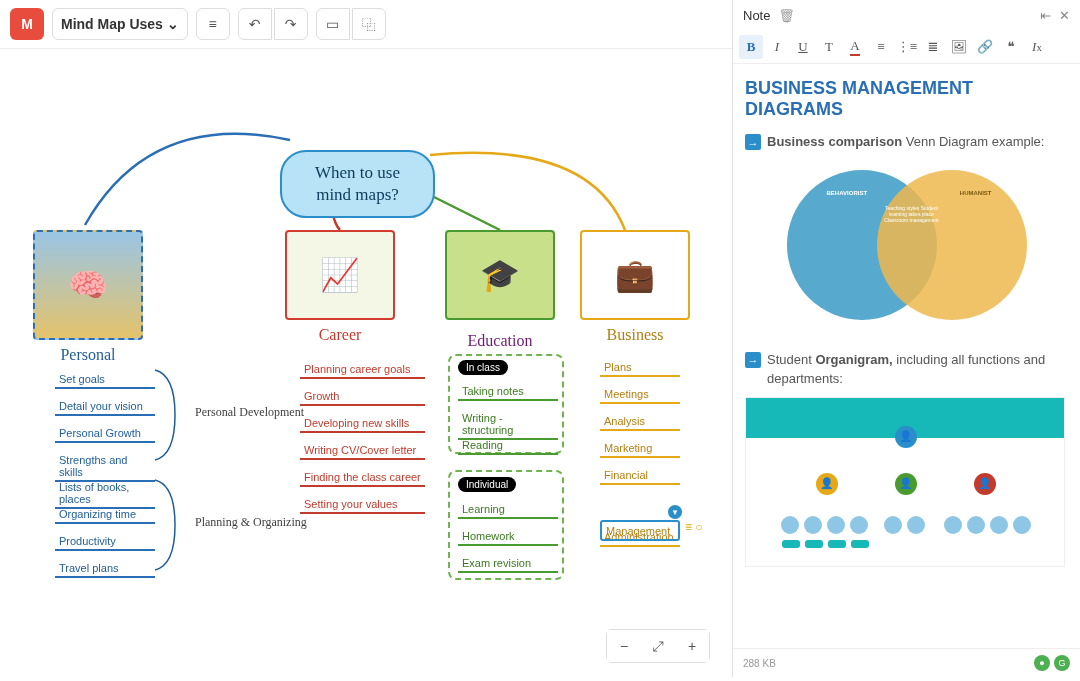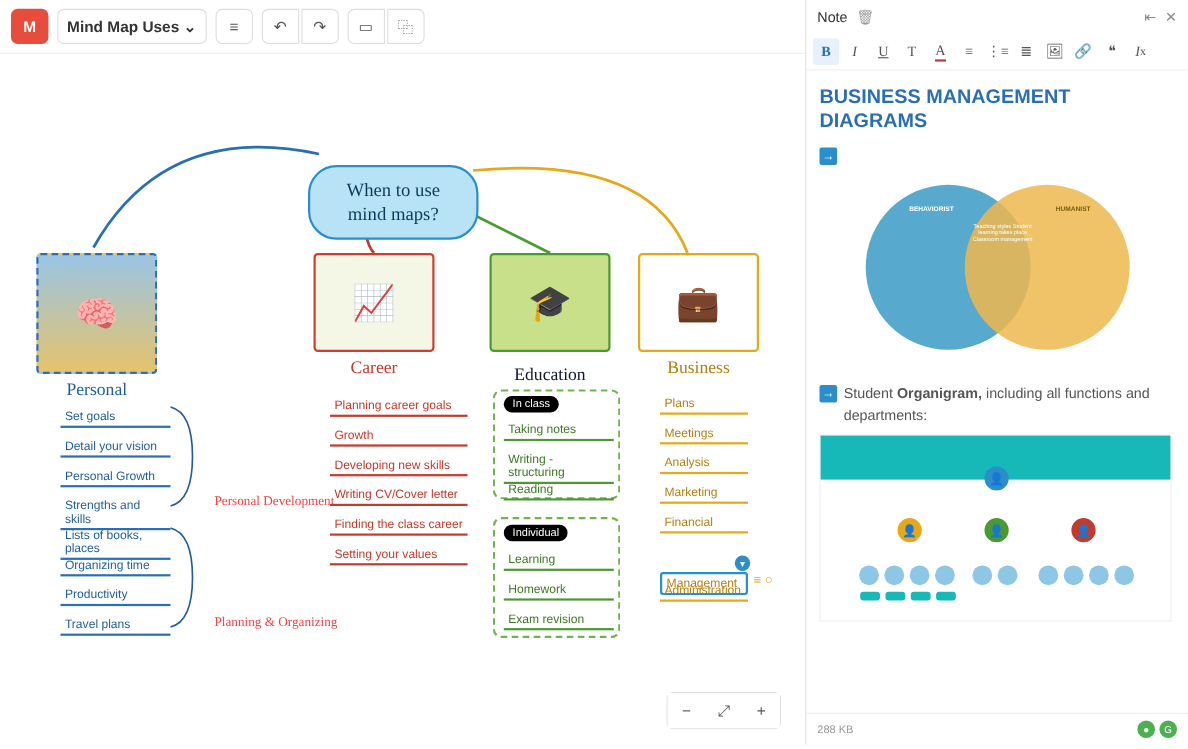--- a/index.html
+++ b/index.html
@@ -26,37 +26,37 @@
 
 .branch-header { position: absolute; width: 120px; text-align: center; }
 .branch-img { width: 110px; height: 90px; border-radius: 4px; margin: 0 auto 6px; display: flex; align-items: center; justify-content: center; font-size: 32px; }
 .branch-img.personal { background: linear-gradient(180deg,#9ac5e6,#e4c36b); border: 2px dashed #2a6fb5; height: 110px; }
 .branch-img.career { background: #f4f7e6; border: 2px solid #d23c2e; }
 .branch-img.education { background: #c8e08a; border: 2px solid #4a9b2f; }
 .branch-img.business { background: #fff; border: 2px solid #e6a817; }
 .branch-label { font-family: "Comic Sans MS", cursive; font-size: 16px; }
 .personal .branch-label { color: #1f5d9b; }
 .career .branch-label { color: #c23b2c; }
-.education .branch-label { color: #0f172a; margin-top: 12px; }
+.education .branch-label { color: #701a75; margin-top: 12px; }
 .business .branch-label { color: #b57f10; }
 
 
 .sub-item { position: absolute; font-size: 11px; color: #555; padding: 3px 4px 2px 4px; }
 .sub-item.blue { border-bottom: 2px solid #2a6fb5; color: #1f5d9b; width: 100px; }
 .sub-item.red { border-bottom: 2px solid #c23b2c; color: #c23b2c; width: 125px; }
 .sub-item.green { border-bottom: 2px solid #4a9b2f; color: #3c7a22; width: 100px; }
 .sub-item.orange { border-bottom: 2px solid #e6a817; color: #b57f10; width: 80px; }
 .sub-item.selected { border: 2px solid #2a8ecb; border-radius: 3px; }
 
 
 .group-box { position: absolute; border: 2px dashed #6fb54f; border-radius: 8px; }
 .group-tag { position: absolute; background: #000000; color: #fff; font-size: 10px; padding: 2px 8px; border-radius: 8px; }
 
 
-.annot { position: absolute; font-family: "Comic Sans MS", cursive; font-size: 12px; color: #ef4444; line-height: 1.2; margin-top: 43px; }
+.annot { position: absolute; font-family: "Comic Sans MS", cursive; font-size: 12px; color: #404040; line-height: 1.2; }
 
 
 .zoom-controls { position: absolute; right: 370px; bottom: 18px; display: flex; border: 1px solid #ddd; border-radius: 6px; background: #fff; }
 .zoom-controls .tb-btn { border: none; border-radius: 0; }
 
 
 .note-panel { position: absolute; right: 0; top: 0; width: 348px; height: 677px; border-left: 1px solid #e0e0e0; background: #fff; display: flex; flex-direction: column; }
 .note-header { display: flex; align-items: center; padding: 8px 10px; font-size: 13px; color: #333; }
 .note-header .trash { margin-left: 8px; color: #999; }
 .note-header-spacer { flex: 1; }
@@ -229,20 +229,21 @@
     <div class="nt-btn">❝</div>
     <div class="nt-btn">
         <i>I</i>
         <sub>x</sub>
       </div>
   </div>
   <div class="note-body">
     <div class="note-title">BUSINESS MANAGEMENT DIAGRAMS</div>
     <div class="note-line">
       <span class="arrow-ico">→</span>
+      <span><b>Business comparison</b><span> Venn Diagram example:</span></span>
     </div>
     <div class="venn-diagram">
       <div class="venn-circle venn-left"></div>
       <div class="venn-circle venn-right"></div>
       <div class="venn-label" style="left:60px; top:30px; color:#fff; font-weight:bold;">BEHAVIORIST</div>
       <div class="venn-label" style="right:55px; top:30px; color:#7a5a10; font-weight:bold;">HUMANIST</div>
       <div class="venn-overlap">Teaching styles
 Student learning takes place
 Classroom management</div>
     </div>

